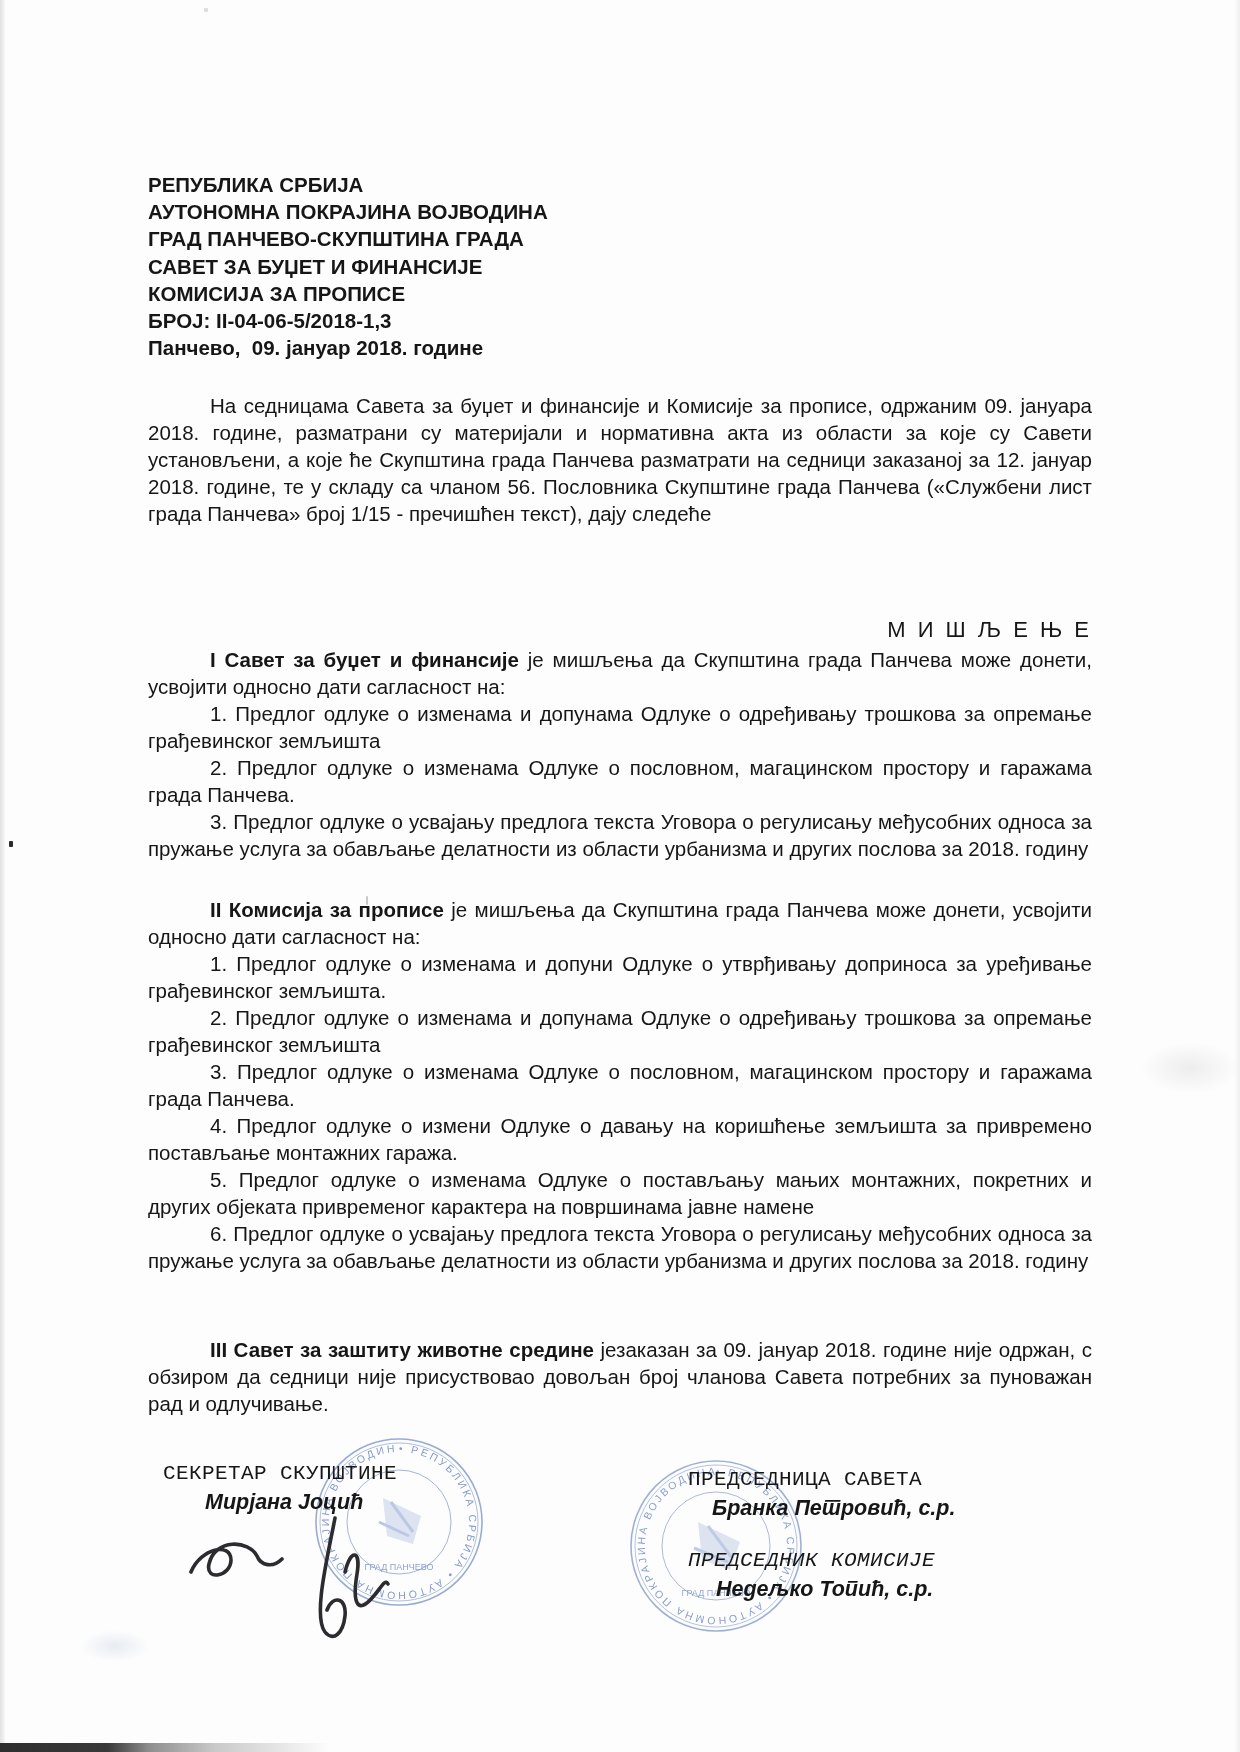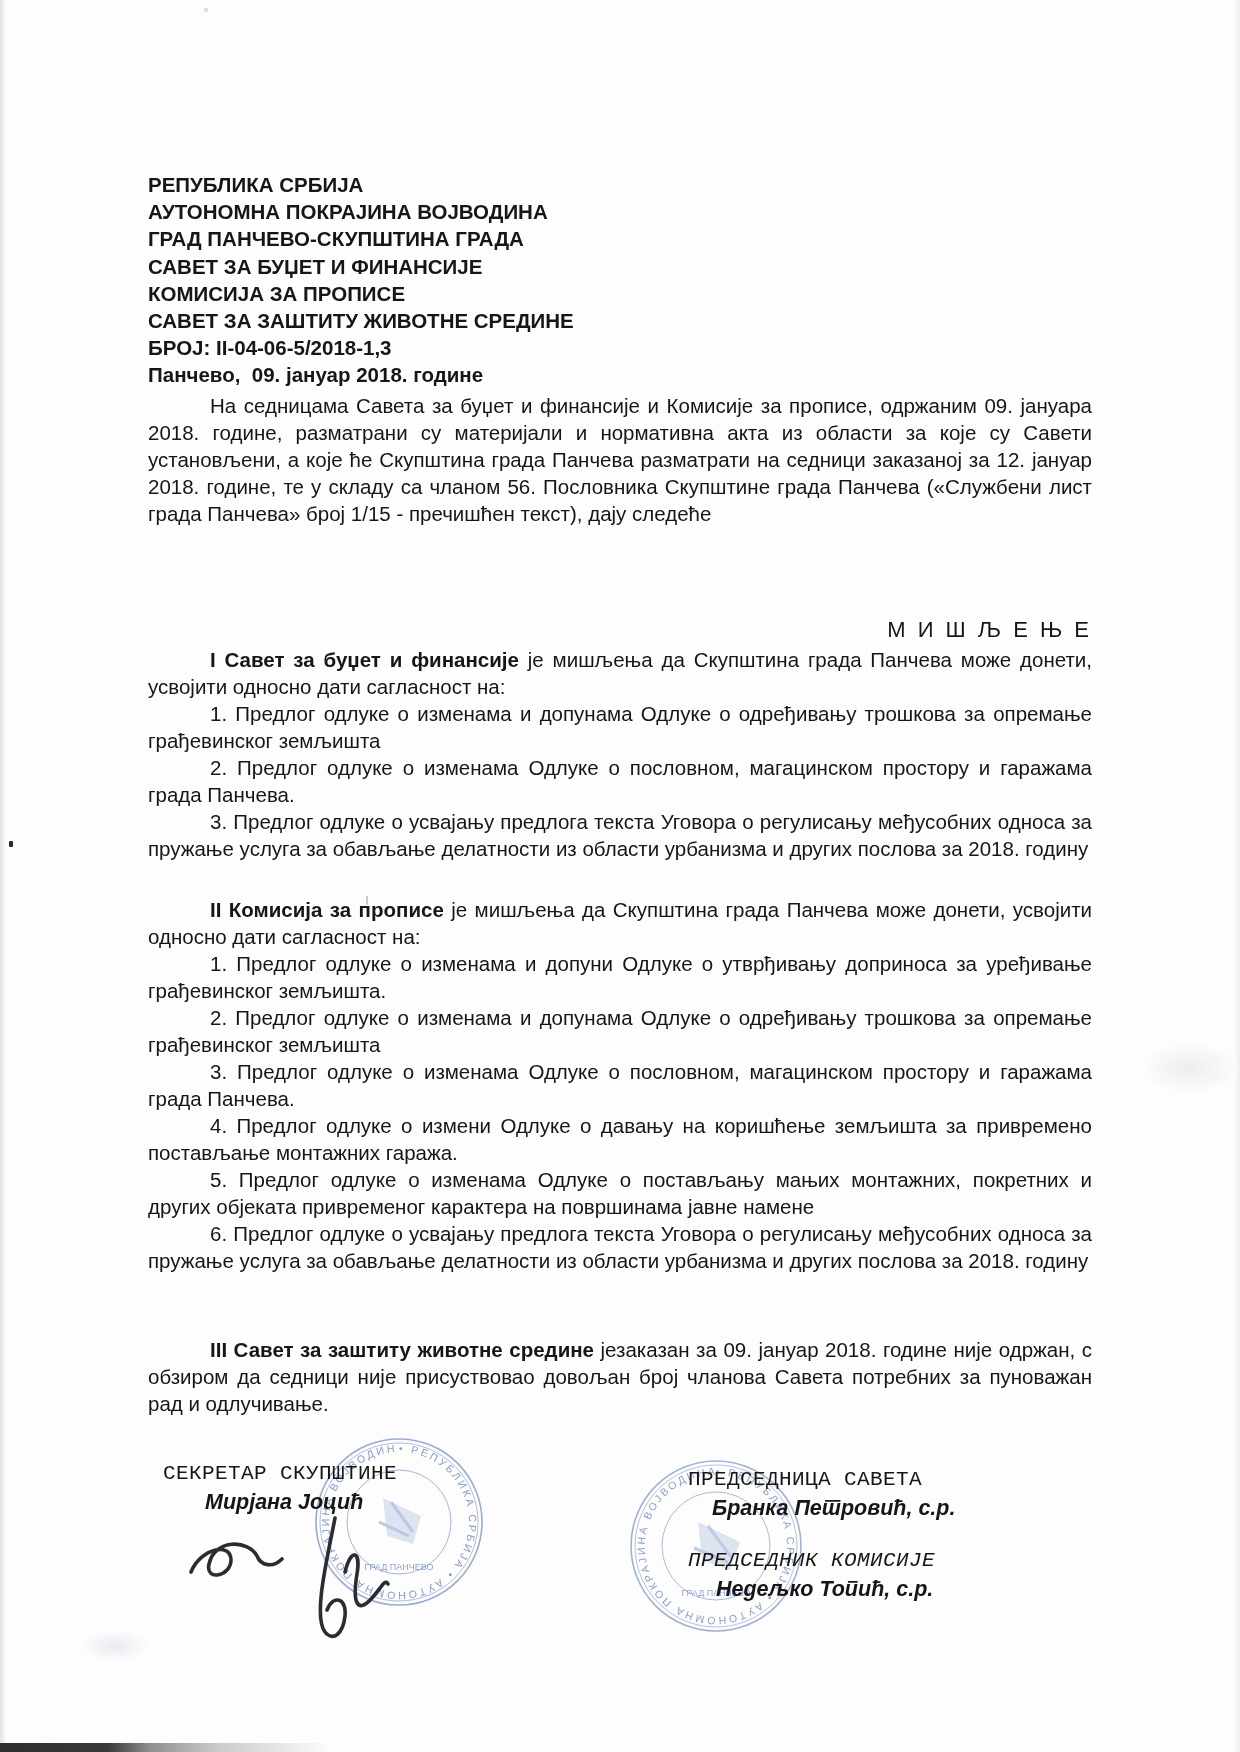--- a/index.html
+++ b/index.html
@@ -52,21 +52,20 @@
   <div class="speck" style="left:366px;top:896px;width:2px;height:9px;background:#c9c9c9;"></div>
   <div class="smudge" style="left:1140px;top:1042px;width:100px;height:52px;background:radial-gradient(ellipse at center,#ededed 0%,rgba(255,255,255,0) 70%);"></div>
   <div class="smudge" style="left:80px;top:1630px;width:70px;height:32px;background:radial-gradient(ellipse at center,#e8ebf1 0%,rgba(255,255,255,0) 70%);"></div>
 
   <div class="header">
     <div>РЕПУБЛИКА СРБИЈА</div>
     <div>АУТОНОМНА ПОКРАЈИНА ВОЈВОДИНА</div>
     <div>ГРАД ПАНЧЕВО-СКУПШТИНА ГРАДА</div>
     <div>САВЕТ ЗА БУЏЕТ И ФИНАНСИЈЕ</div>
     <div>КОМИСИЈА ЗА ПРОПИСЕ</div>
-    <div>САВЕТ ЗА ЗАШТИТУ ЖИВОТНЕ СРЕДИНЕ</div>
     <div>БРОЈ: II-04-06-5/2018-1,3</div>
     <div>Панчево,  09. јануар 2018. године</div>
   </div>
 
   <div class="para indent" style="top:392px;">На седницама Савета за буџет и финансије и Комисије за прописе, одржаним 09. јануара 2018. године, разматрани су материјали и нормативна акта из области за које су Савети установљени, а које ће Скупштина града Панчева разматрати на седници заказаној за 12. јануар 2018. године, те у складу са чланом 56. Пословника Скупштине града Панчева («Службени лист града Панчева» број 1/15 - пречишћен текст), дају следеће</div>
 
   <div class="opinion">М И Ш Љ Е Њ Е</div>
 
   <div class="para sec" style="top:646px;">
     <p><span class="lead">I Савет за буџет и финансије</span><span> је мишљења да Скупштина града Панчева може донети, усвојити односно дати сагласност на:</span></p>

